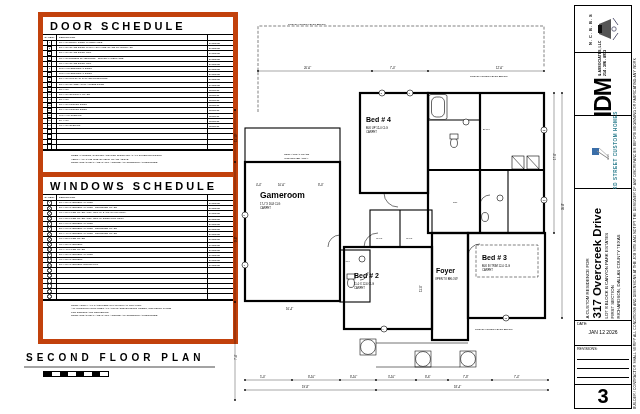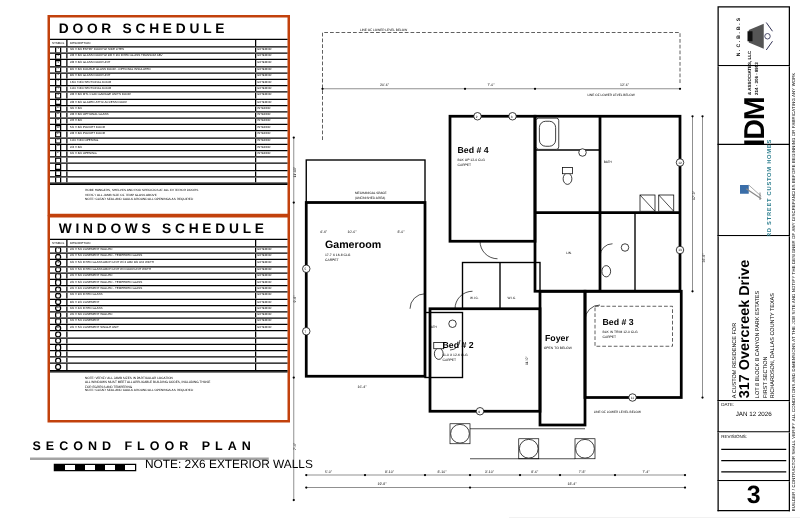--- a/index.html
+++ b/index.html
@@ -1,20 +1,20 @@
 <!DOCTYPE html>
 <html><head>
 <meta charset="utf-8">
 <style>
   html,body{margin:0;padding:0;background:#e8e8e8;}
   .sheet{position:relative;width:640px;height:414px;background:#fff;
          font-family:"Liberation Sans",sans-serif;color:#000;overflow:hidden;}
 
   
-  .sched{position:absolute;left:38px;border:2px solid #c2410c;width:190px;background:#fff;}
+  .sched{position:absolute;left:38px;border:5px solid #c2410c;width:190px;background:#fff;}
   .door-sched{top:12px;height:157px;}
   .win-sched{top:172px;height:162px;}
   .sched-title{font-weight:bold;font-size:11px;letter-spacing:3px;
                padding:3px 0 2px 7px;border-bottom:1px solid #000;white-space:nowrap;}
   .sched-head{display:flex;border-bottom:0.5px solid #000;height:5px;align-items:center;}
   .sched-rows{}
   .srow{display:flex;height:4.2px;border-bottom:0.5px solid #000;align-items:center;overflow:hidden;}
   .c-sym{width:13px;border-right:0.5px solid #000;height:100%;display:flex;align-items:center;justify-content:center;flex:none;}
   .c-desc{flex:1;font-size:2.4px;padding-left:2px;white-space:nowrap;overflow:hidden;height:100%;line-height:4.2px;}
   .c-type{width:24px;border-left:0.5px solid #000;font-size:2.2px;padding-left:1.5px;flex:none;height:100%;line-height:4.2px;overflow:hidden;}
@@ -431,21 +431,20 @@
     <div class="sched-notes">
       <div class="note-line">NOTE: VERIFY ALL JAMB SIZES IN PARTICULAR LOCATION</div>
       <div class="note-line">ALL WINDOWS MUST MEET ALL APPLICABLE BUILDING CODES, INCLUDING THOSE</div>
       <div class="note-line">FOR EGRESS AND TEMPERING</div>
       <div class="note-line">NOTE: CLEAR SEAL AND CAULK AROUND ALL OPENINGS AS REQUIRED</div>
     </div>
   </div>
 
   <div class="plan-title">SECOND FLOOR PLAN</div>
   <div class="scale-bar"></div>
-  <div class="plan-note">NOTE: 2X6 EXTERIOR WALLS</div>
 
   <svg class="plan-svg" viewBox="0 0 340 400">
 
     <g>
       <polyline class="dash" points="26,102 26,16 312,16 312,58"></polyline>
       <text class="tiny" x="56" y="14.5">LINE OF LOWER LEVEL BELOW</text>
       <text class="tiny" x="238" y="67">LINE OF LOWER LEVEL BELOW</text>
       <text class="tiny" x="243" y="320">LINE OF LOWER LEVEL BELOW</text>
     </g>
 

